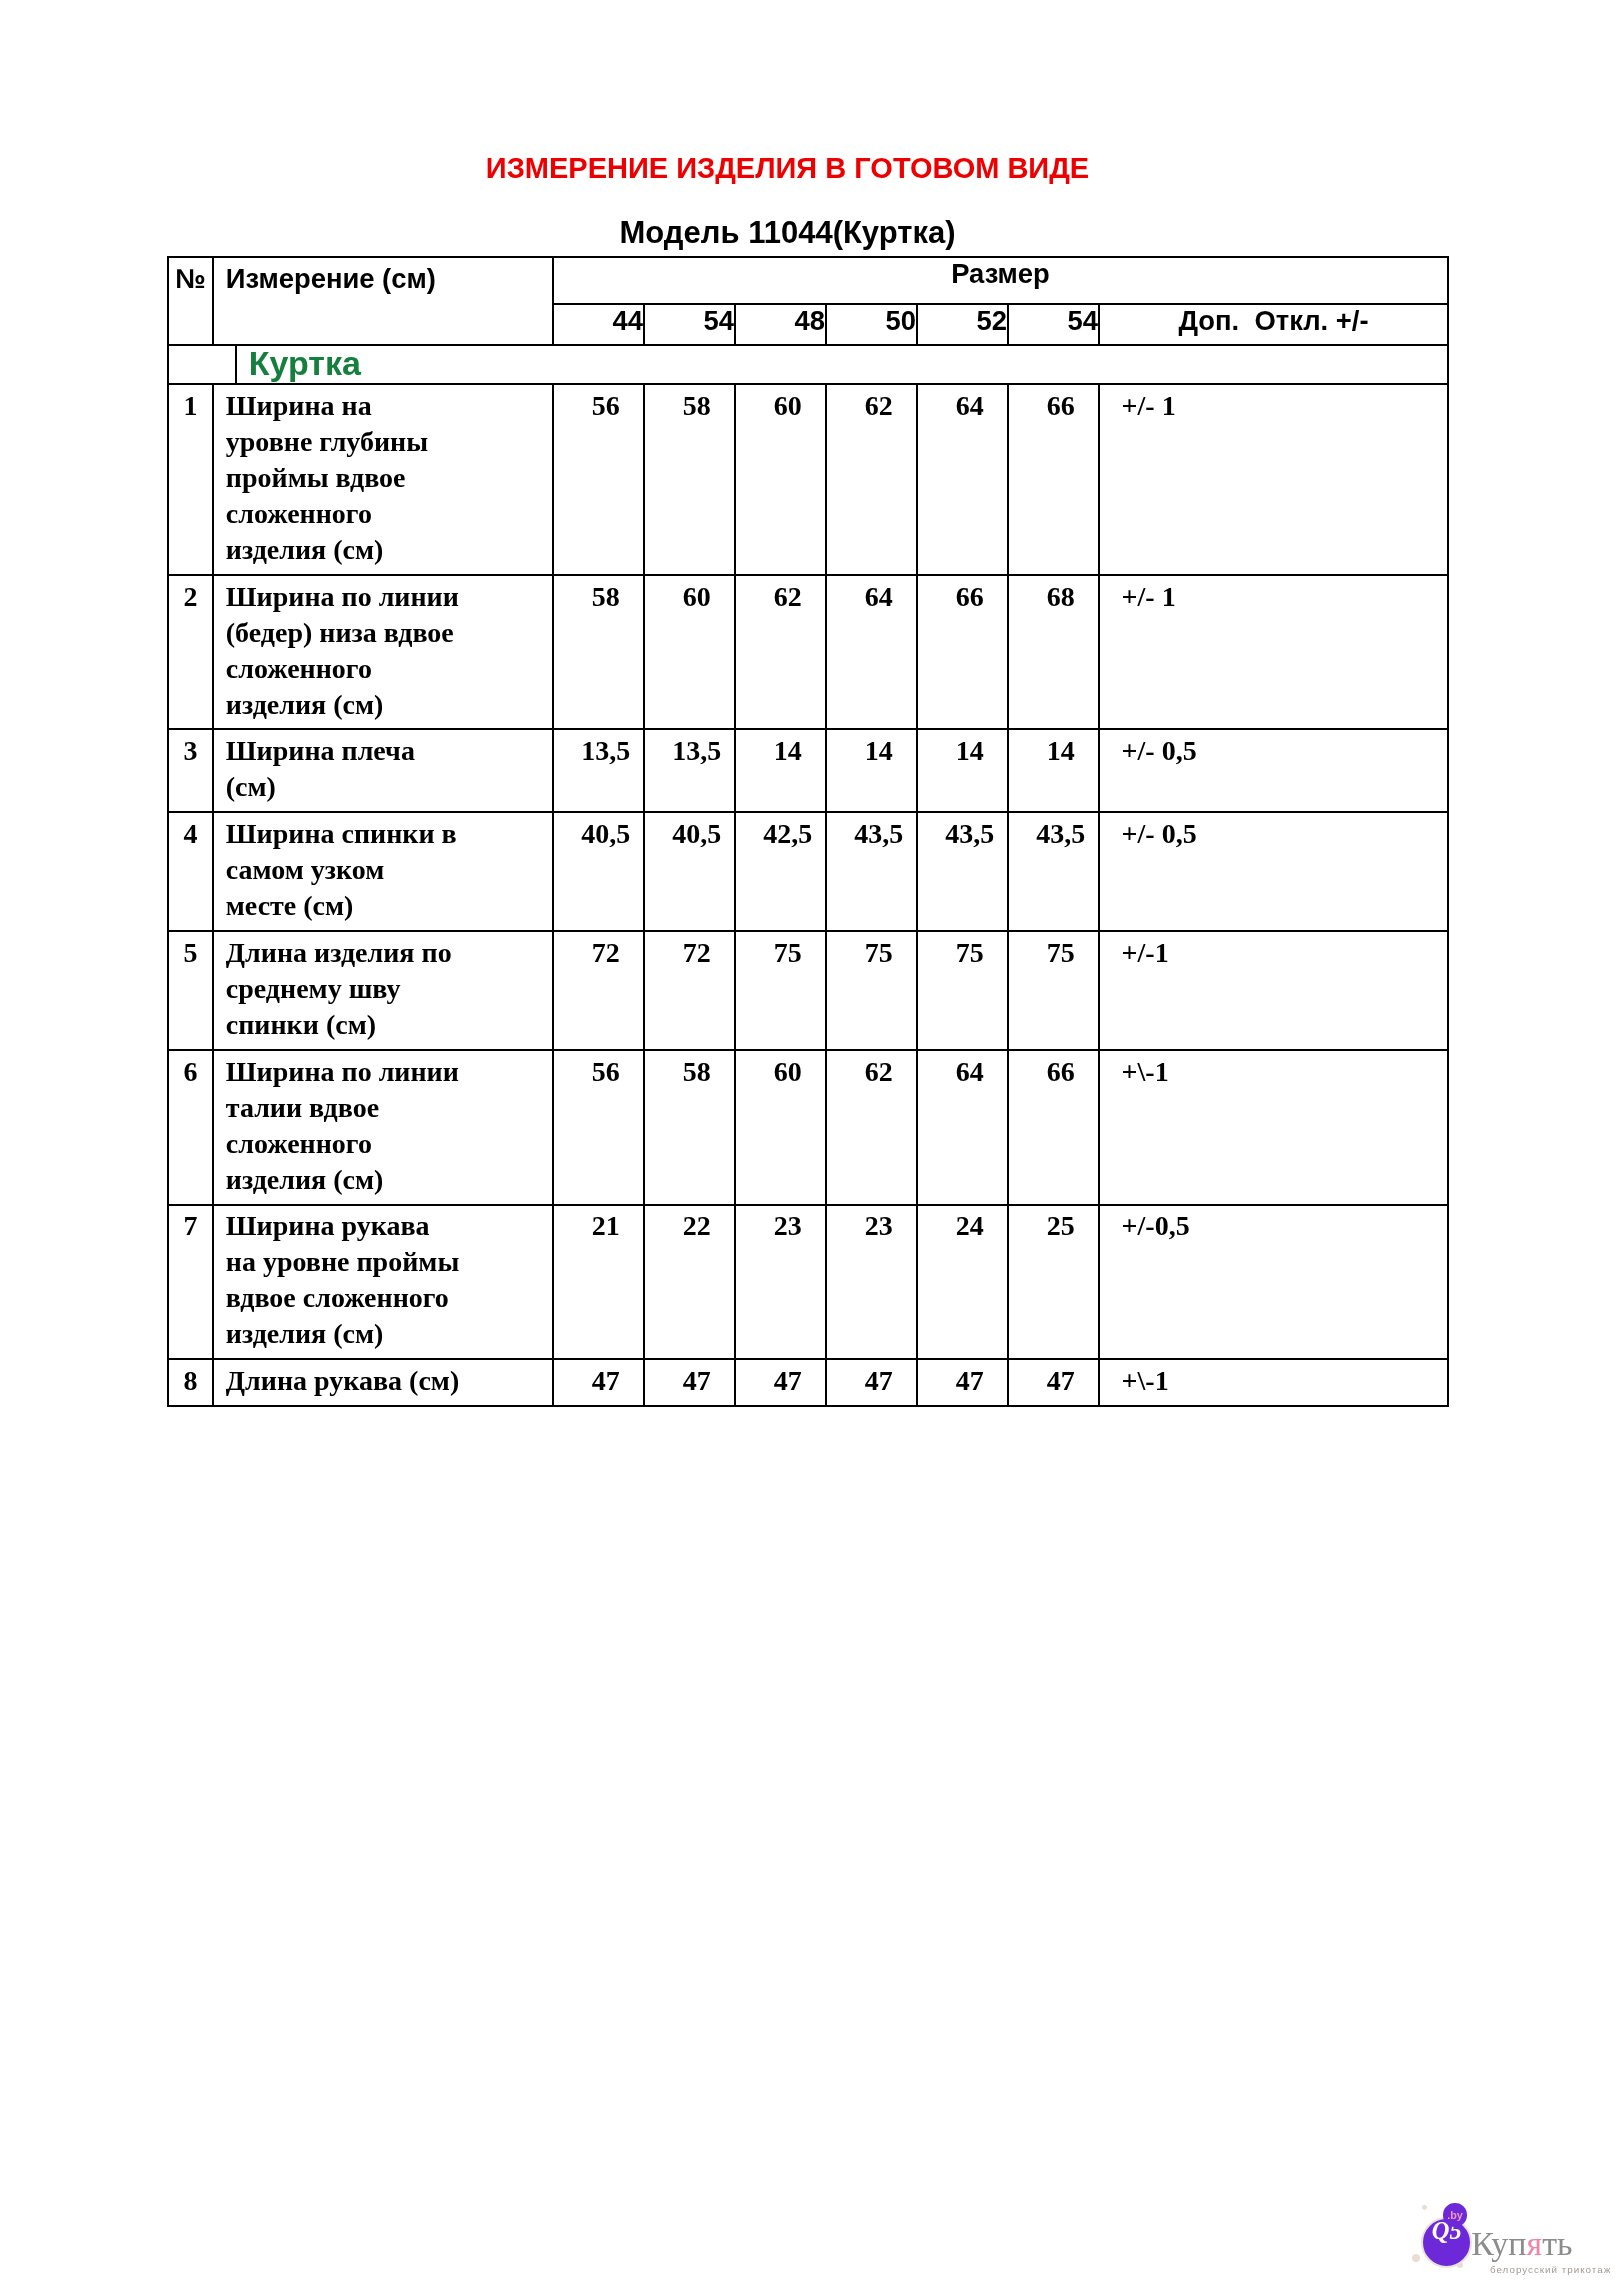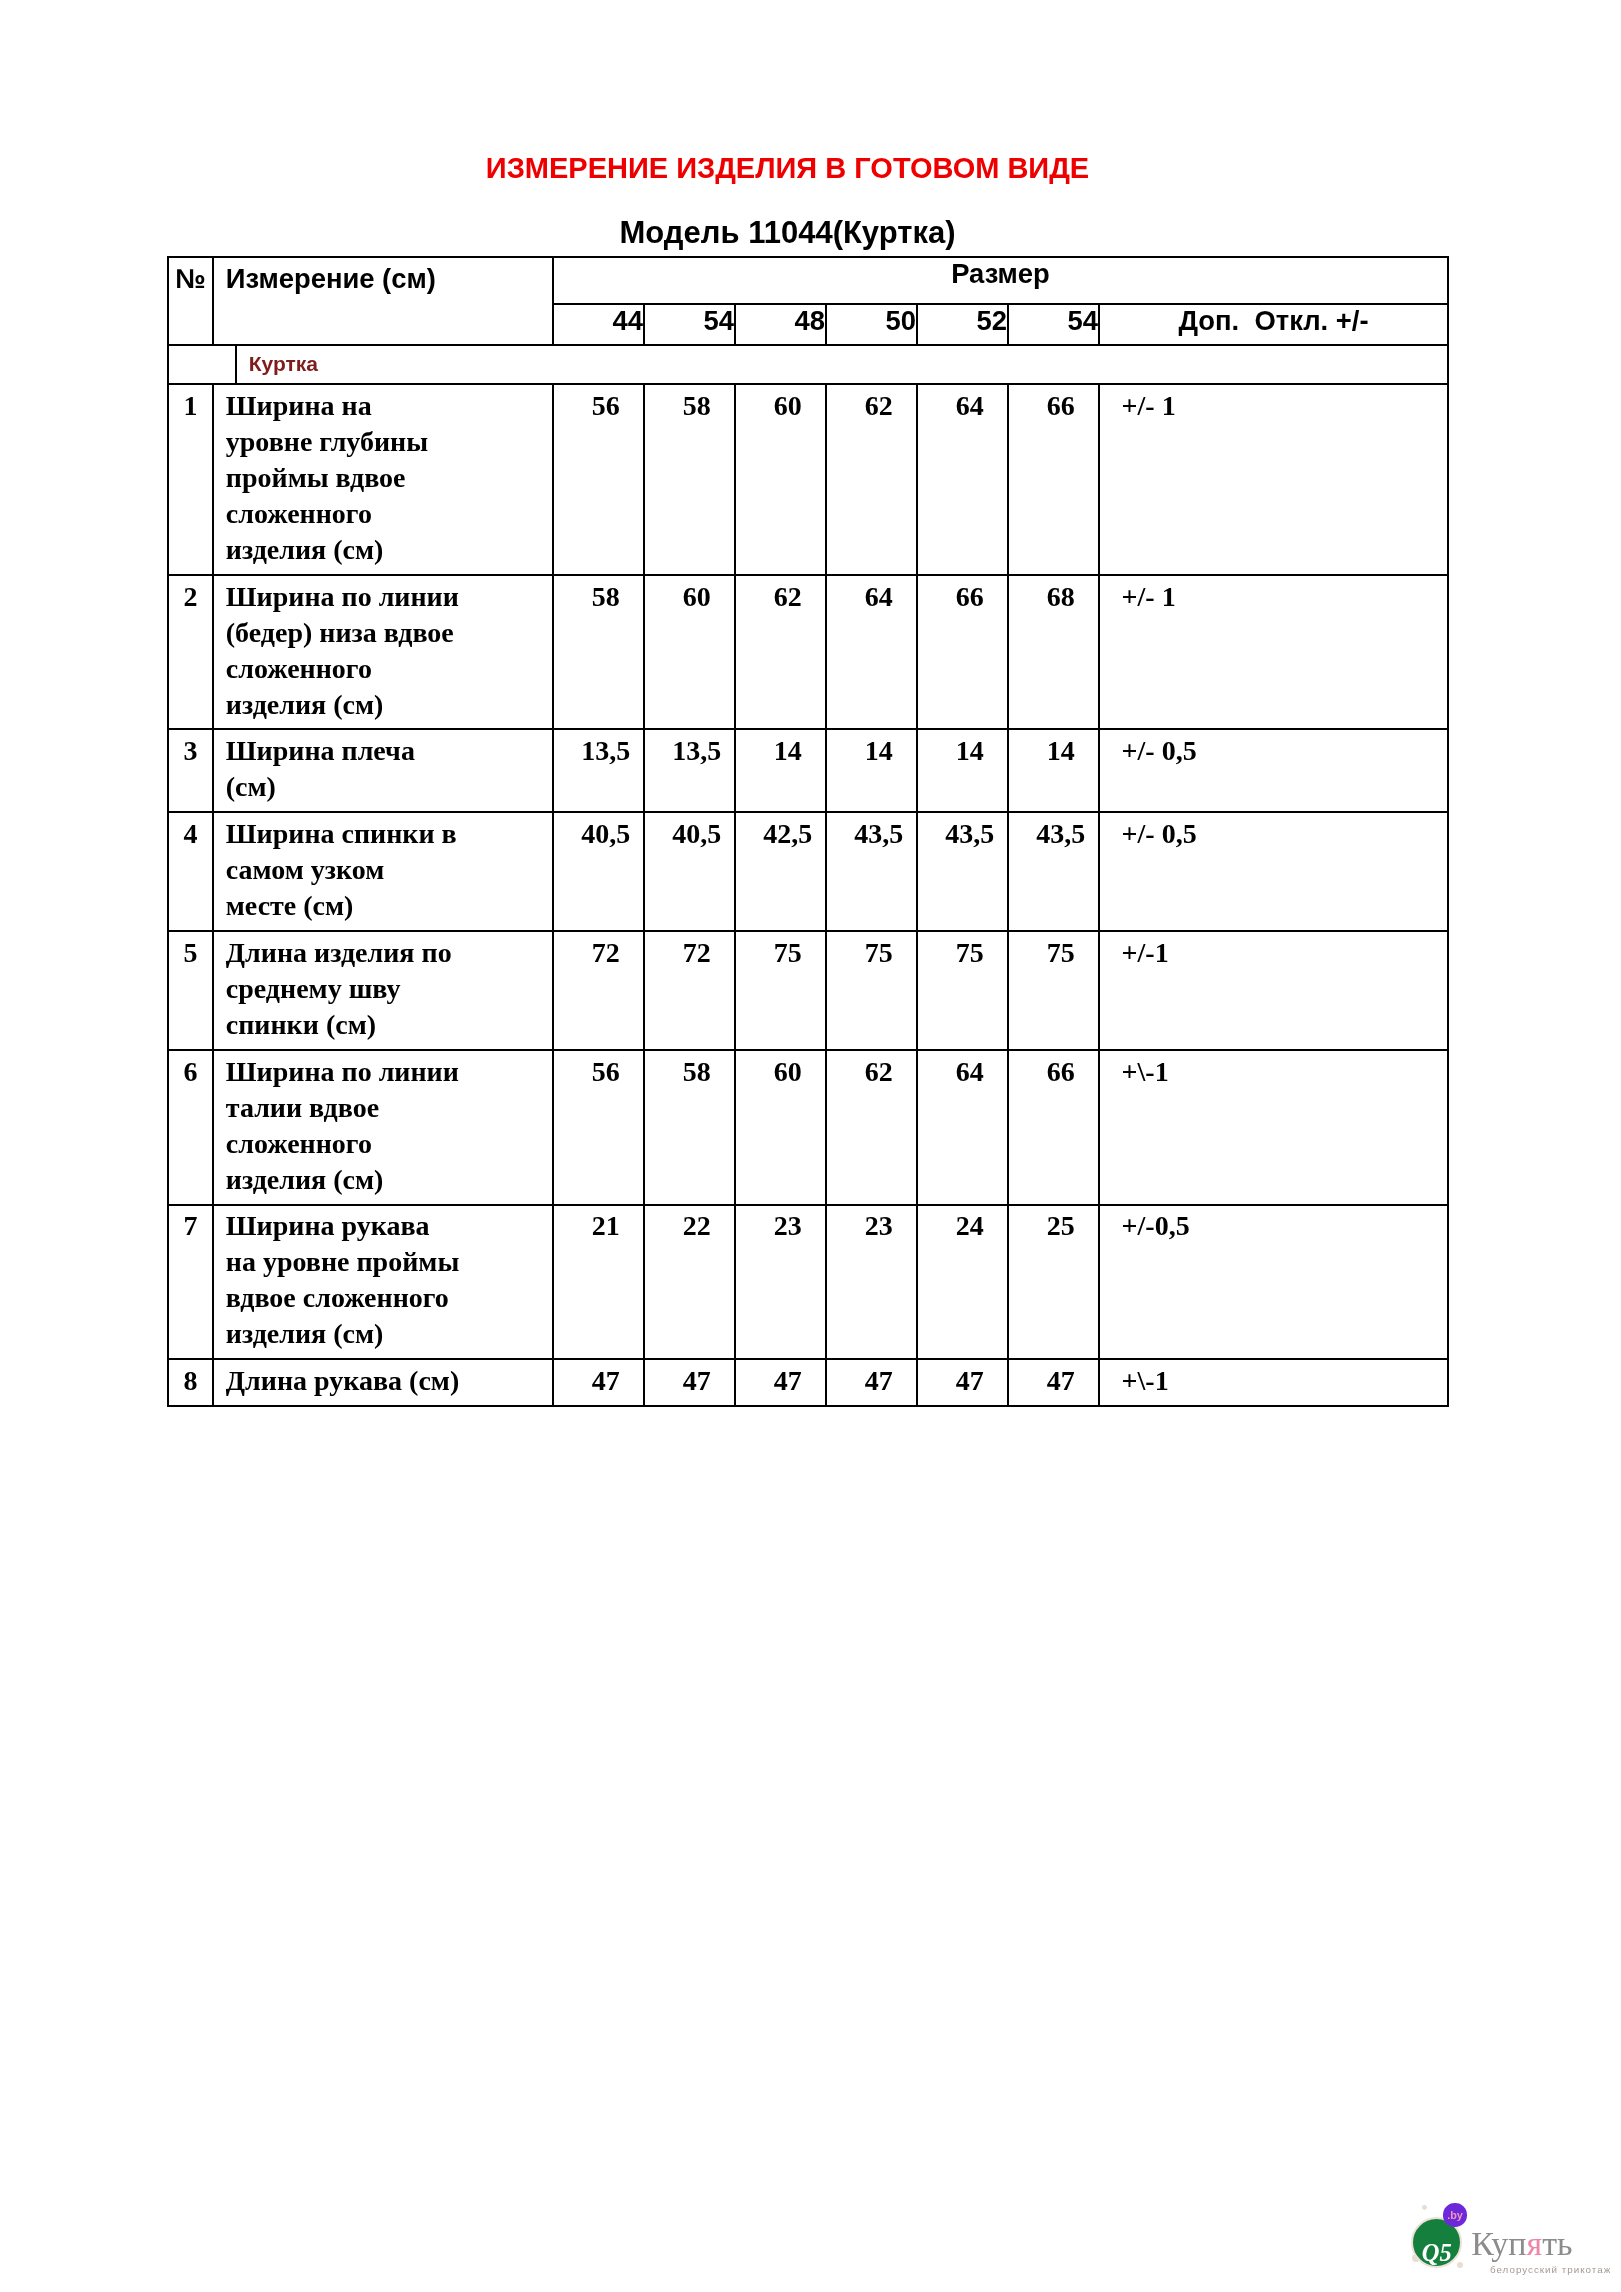--- a/index.html
+++ b/index.html
@@ -38,33 +38,33 @@
   td.c-num { text-align:center; }
   td.c-name { padding-left:11.8px; padding-right:3.9px; white-space:pre-line; }
   td.c-val { padding-left:15.7px;text-align:center; }
   td.c-tol { padding-left:21.6px; }
 
   tr.section-row td { padding:0; height:37px; }
   .kurtka-wrap { display:flex; height:37px; }
   .kurtka-indent { width:66px; border-right:2.9px solid #000; flex:0 0 auto; }
   .kurtka-label {
     font-family:"Liberation Sans", sans-serif; font-weight:bold;
-    font-size:21px; line-height:35px; color:#7f1d1d; padding-left:11.8px;
+    font-size:34px; line-height:35px; color:#15803d; padding-left:11.8px;
   }
 
   
   .watermark { position:absolute; right:9.8px; bottom:15.7px; width:211px; height:86px; }
   .wm-dot { position:absolute; border-radius:50%; background:#e8ddd0; }
   .wm-dot-a { left:11.8px; top:63px; width:7.8px; height:7.8px; }
   .wm-dot-b { left:57px; top:71px; width:5.9px; height:5.9px; }
   .wm-dot-c { left:21.6px; top:13.7px; width:4.9px; height:4.9px; }
   .wm-circle {
-    position:absolute; left:11px; top:25.5px; width:51px; height:51px;
-    border-radius:50%; background:#15803d; border:2.9px solid #ece2d7; box-sizing:border-box;
-    display:flex; align-items:flex-end; justify-content:center;
+    position:absolute; left:21px; top:25.5px; width:51px; height:51px;
+    border-radius:50%; background:#6d28d9; border:2.9px solid #ece2d7; box-sizing:border-box;
+    display:flex; align-items:flex-start; justify-content:center;
   }
   .wm-q5 {
     color:#ffffff; font-family:"Liberation Serif", serif;
     font-style:italic; font-weight:bold; font-size:24.5px; line-height:24.5px;
   }
   .wm-by {
     position:absolute; left:43px; top:11.8px; width:23.5px; height:23.5px; border-radius:50%;
     background:#6d28d9; color:#ef9ab5; font-size:10.8px; font-weight:bold;
     display:flex; align-items:center; justify-content:center;
   }

